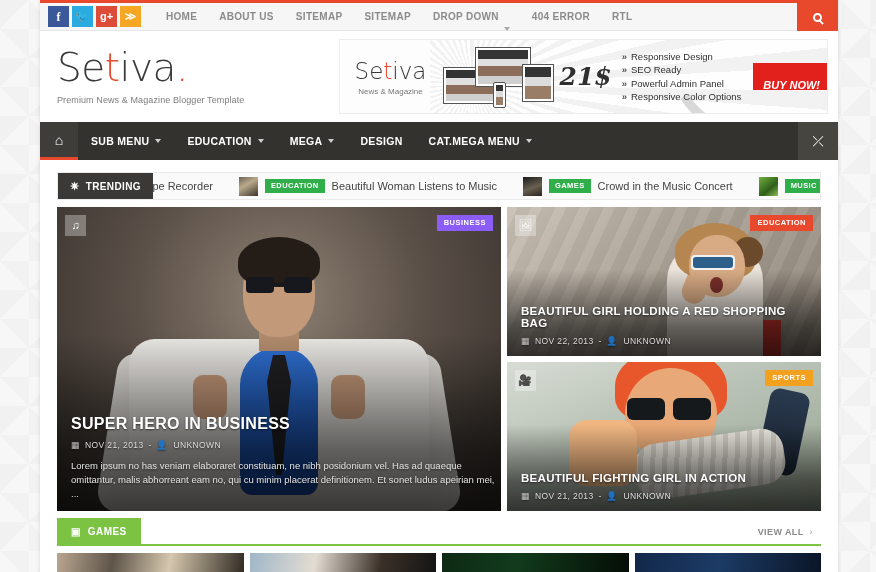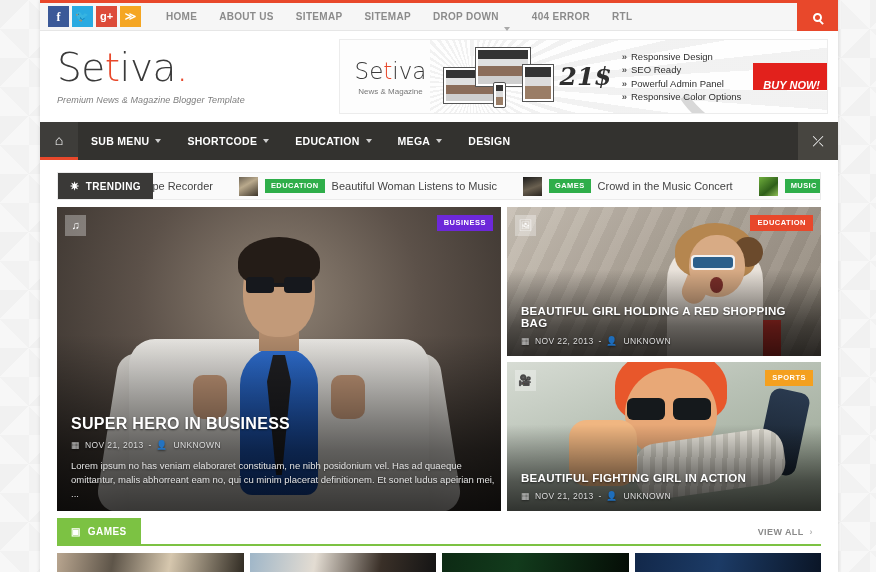--- a/index.html
+++ b/index.html
@@ -104,21 +104,20 @@
     font-weight: 300;
     color: #3a3a3a;
     letter-spacing: -0.5px;
     line-height: 1;
     font-family: "DejaVu Sans", sans-serif;
   }
   .logo-text .hl { color: #e8482b; }
   .logo-tag {
     margin-top: 8px;
     font-size: 9px;
-    font-style: italic;
     color: #7d7d7d;
     letter-spacing: 0.1px;
   }
 
   
   .banner {
     position: relative;
     width: 494px; height: 75px;
     background: #fdfdfd;
     border: 1px solid #ececec;
@@ -496,41 +495,41 @@
     </a>
     <ul>
       <li>
           <a>
             <span>SUB MENU</span>
             <i class="caret-w"></i>
           </a>
         </li>
       <li>
           <a>
-            <span>SHORTCODE</span>
-            <i class="caret-w"></i>
-          </a>
-        </li>
-      <li>
-          <a>
             <span>EDUCATION</span>
             <i class="caret-w"></i>
           </a>
         </li>
       <li>
           <a>
             <span>MEGA</span>
             <i class="caret-w"></i>
           </a>
         </li>
       <li>
           <a>
             <span>DESIGN</span>
           </a>
         </li>
+      <li>
+          <a>
+            <span>CAT.MEGA MENU</span>
+            <i class="caret-w"></i>
+          </a>
+        </li>
     </ul>
     <div class="nav-shuffle">
       <span>⤫</span>
     </div>
   </div>
 
   <div class="trending">
     <div class="trend-label">
       <span class="gear-ico">✷</span>
       <span>TRENDING</span>
@@ -570,21 +569,21 @@
         <div class="h-head"></div>
         <div class="h-hair"></div>
         <div class="h-glass">
             <div class="h-glass-br"></div>
           </div>
         <div class="h-handL"></div>
         <div class="h-handR"></div>
       </div>
       <div class="overlay"></div>
       <div class="badge-ico">♫</div>
-      <div class="cat-badge" style="background:#6d28d9">BUSINESS</div>
+      <div class="cat-badge" style="background:#8b5cf6">BUSINESS</div>
       <div class="card-body">
         <div class="card-title">SUPER HERO IN BUSINESS</div>
         <div class="card-meta">
           <span class="ico">▦</span>
           <span>NOV 21, 2013</span>
           <span>-</span>
           <span class="ico">👤</span>
           <span>UNKNOWN</span>
         </div>
         <div class="card-excerpt">Lorem ipsum no has veniam elaboraret constituam, ne nibh posidonium vel. Has ad quaeque omittantur, malis abhorreant eam no, qui cu minim placerat definitionem. Et sonet ludus apeirian mei, ...</div>

